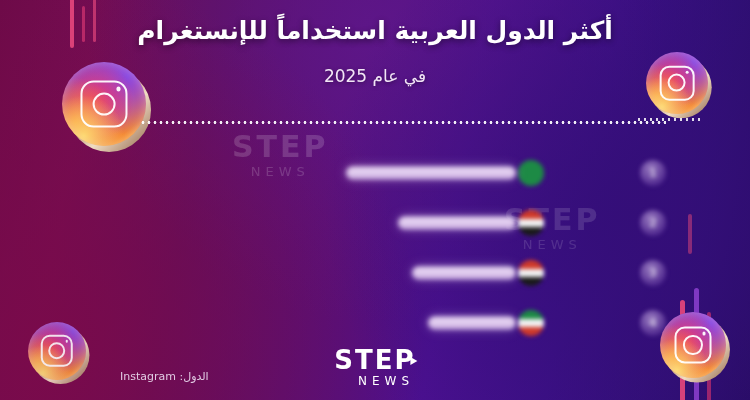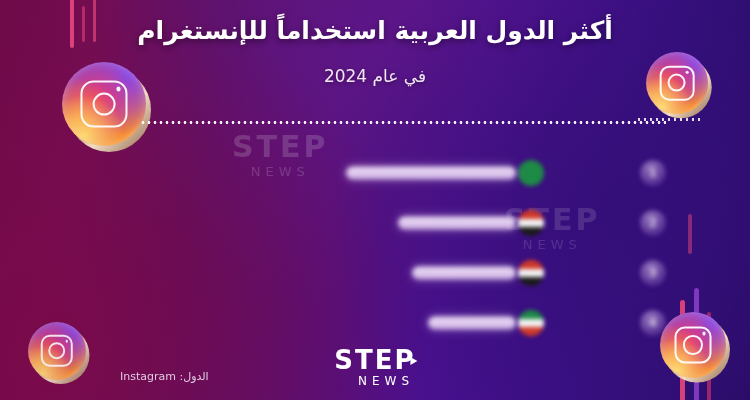--- a/index.html
+++ b/index.html
@@ -204,21 +204,21 @@
     <div class="face">
       <div class="ig"></div>
     </div>
   </div>
 
   <div style="position:absolute;left:636px;top:118px;width:64px;height:3px;
               background-image:radial-gradient(circle,rgba(255,255,255,.85) 0 1.2px,transparent 1.5px);
               background-size:6px 3px;"></div>
 
   <div class="title">أكثر الدول العربية استخداماً للإنستغرام</div>
-  <div class="subtitle">في عام 2024</div>
+  <div class="subtitle">في عام 2025</div>
   <div class="divider"></div>
 
   <div class="wm" style="left:232px;top:132px;">
     <div class="step">STEP</div>
     <div class="news">NEWS</div>
   </div>
   <div class="wm" style="left:504px;top:205px;opacity:.13;">
     <div class="step">STEP</div>
     <div class="news">NEWS</div>
   </div>

